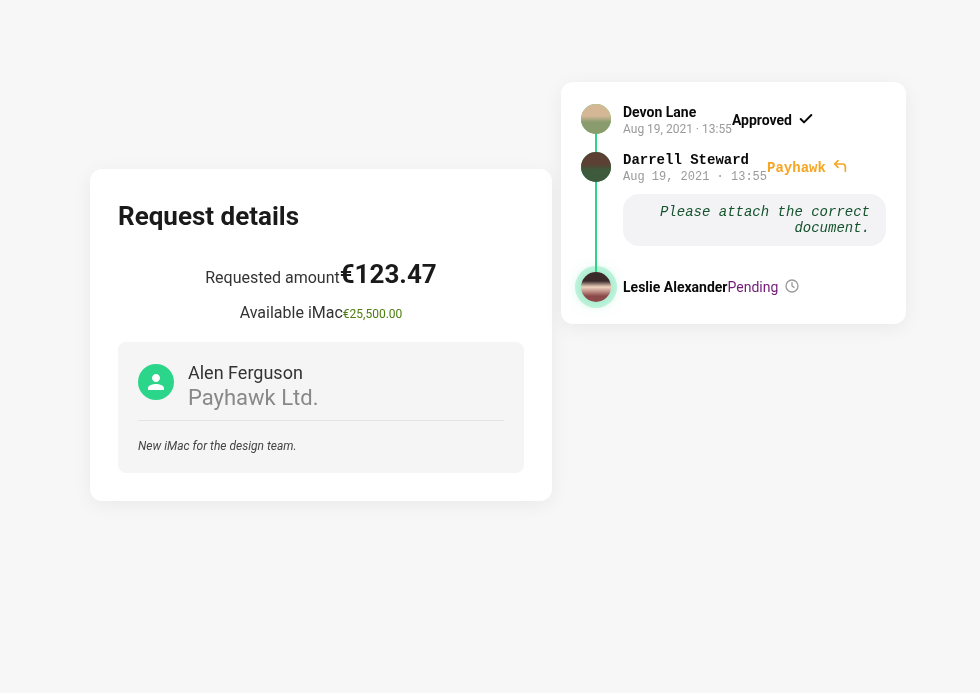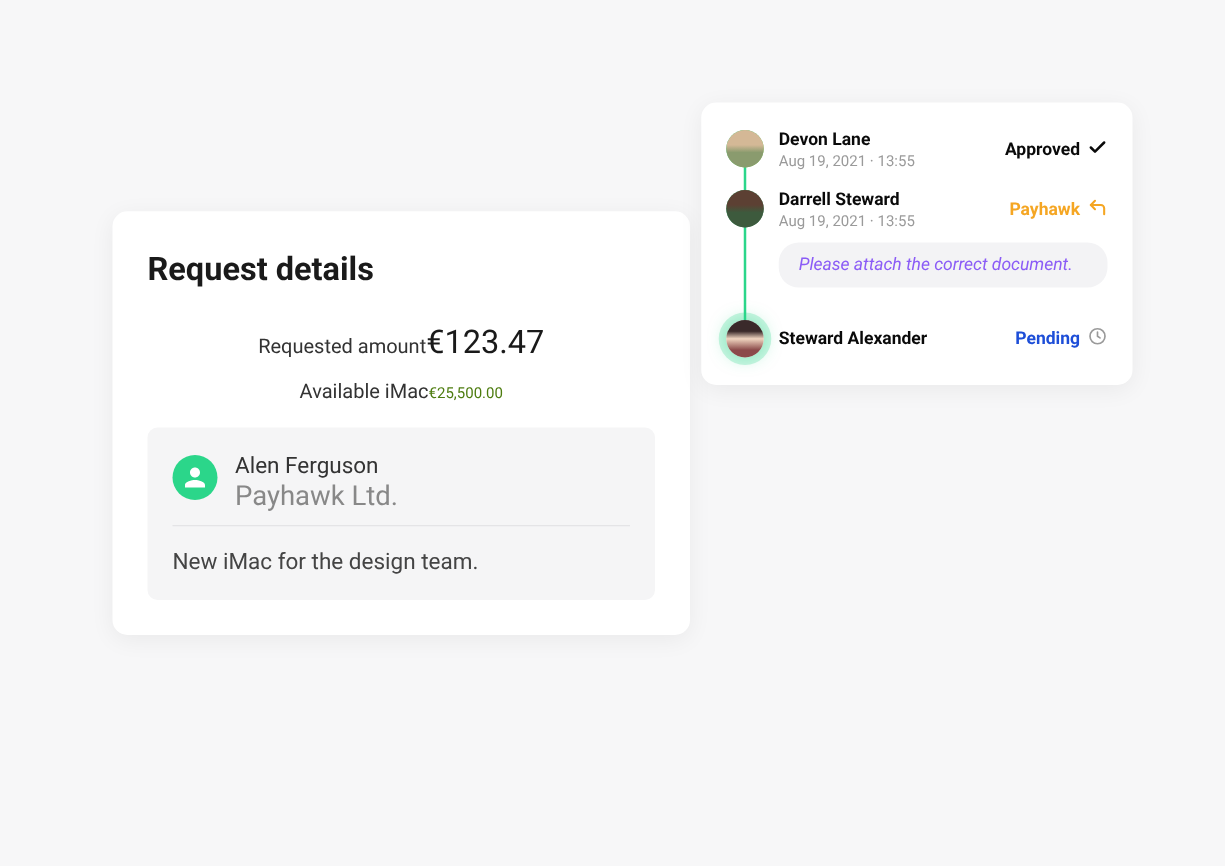--- a/index.html
+++ b/index.html
@@ -33,21 +33,21 @@
       justify-content: center;
       align-items: baseline;
       margin-bottom: 14px;
     }
     .detail-label {
       font-size: 16px;
       color: #333;
     }
     .amount-value {
       font-size: 26px;
-      font-weight: 400;
+      font-weight: 700;
       color: #1a1a1a;
     }
     .detail-value {
       font-size: 12px;
       color: #4d7c0f;
     }
     .requester-box {
       background: #f5f5f6;
       border-radius: 8px;
       padding: 20px 20px 20px 20px;
@@ -69,21 +69,21 @@
       display: flex;
       align-items: center;
       justify-content: center;
       flex-shrink: 0;
       margin-top: 2px;
     }
     .requester-avatar svg { width: 24px; height: 24px; fill: #fff; }
     .requester-info { display: flex; flex-direction: column; }
     .requester-name { font-size: 18px; color: #333; margin-bottom: 2px; }
     .requester-company { font-size: 22px; color: #888; }
-    .request-note { font-size: 18px; color: #444; }
+    .request-note { font-size: 12px; color: #444; font-style: italic; }
     
     .timeline-card {
       position: absolute;
       left: 561px;
       top: 82px;
       width: 345px;
       background: #fff;
       border-radius: 12px;
       box-shadow: 0 4px 20px rgba(0,0,0,0.06);
       padding: 22px 20px 22px 20px;
@@ -128,46 +128,47 @@
       width: 2px;
       background: #2bd68a;
       z-index: 1;
     }
     .line1 { height: 48px; top: 38px; }
     .line2 { height: 94px; top: 98px; }
     
     .timeline-body { flex: 1; }
     .timeline-row {
       display: flex;
-      justify-content: space-between;
+      justify-content: flex-start;
       align-items: center;
     }
     .timeline-name { font-size: 14px; font-weight: 700; color: #0a0a0a; }
     .timeline-date { font-size: 12px; color: #9a9a9a; margin-top: 2px; }
     .timeline-status {
       display: flex;
       align-items: center;
       gap: 6px;
       font-size: 14px;
       font-weight: 700;
     }
     .status-approved { color: #0a0a0a; }
     .status-returned { color: #f5a623; }
-    .status-pending { color: #1d4ed8; font-weight: 700; }
+    .status-pending { color: #701a75; font-weight: 400; }
     .timeline-comment {
       background: #f3f3f5;
       border-radius: 16px 16px 16px 16px;
       padding: 10px 16px;
       margin: 10px 0 14px 0;
       font-size: 14px;
       font-style: italic;
-      color: #8b5cf6;
+      color: #14532d;
+      text-align: right;
     }
     .item-gap { margin-bottom: 16px; }
-    .item-gap-sm { margin-bottom: 12px; }
+    .item-gap-sm { margin-bottom: 12px; font-family: Liberation Mono, monospace; }
     
     .icon-check svg, .icon-return svg, .icon-clock svg { width: 16px; height: 16px; }
   </style>
 </head>
 <body>
 
 <div class="request-card">
   <h2 class="request-title">Request details</h2>
 
   <div class="detail-row">
@@ -246,21 +247,21 @@
       <div class="timeline-comment">Please attach the correct document.</div>
     </div>
   </div>
 
   <div class="timeline-item">
     <div class="timeline-avatar av3">
         <div class="timeline-avatar-inner"></div>
       </div>
     <div class="timeline-body">
       <div class="timeline-row" style="align-items:center;height:30px;">
-        <div class="timeline-name">Steward Alexander</div>
+        <div class="timeline-name">Leslie Alexander</div>
         <div class="timeline-status status-pending">
           <span>Pending</span>
           <span class="icon-clock">
             <svg viewBox="0 0 24 24" fill="none" stroke="#9a9a9a" stroke-width="2" stroke-linecap="round" stroke-linejoin="round">
                 <circle cx="12" cy="12" r="9"></circle>
                 <polyline points="12 7 12 12 15 14"></polyline>
               </svg>
           </span>
         </div>
       </div>

